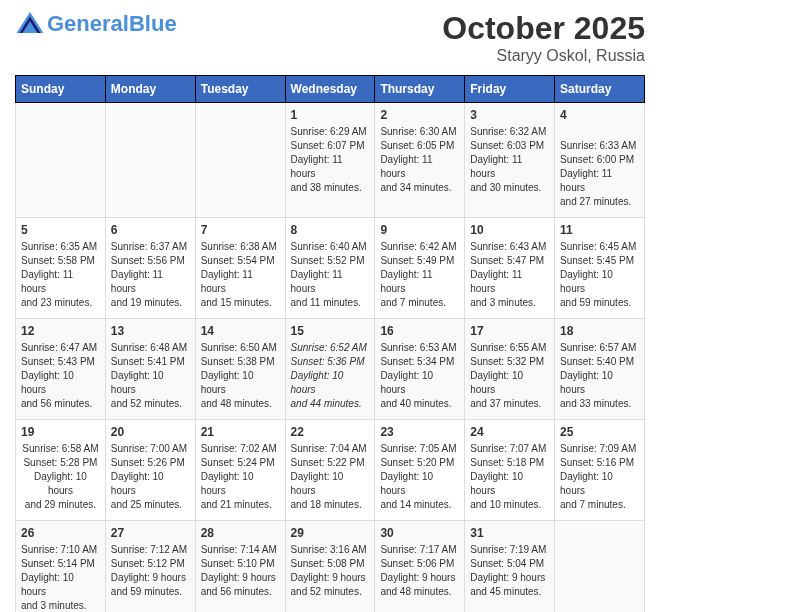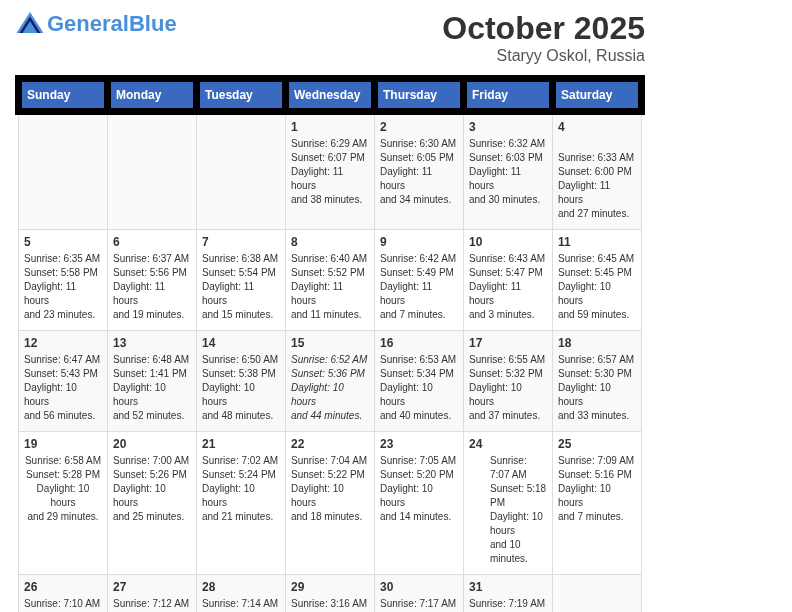--- a/index.html
+++ b/index.html
@@ -54,21 +54,21 @@
       width: 100%;
       border-collapse: collapse;
     }
     thead tr th {
       background-color: #3a6abf;
       color: #fff;
       font-size: 12px;
       font-weight: bold;
       padding: 6px 5px;
       text-align: left;
-      border: 7px solid #000000;
+      border: 1px solid #000000;
     }
     tbody tr {
       border: 1px solid #ccc;
     }
     tbody tr:nth-child(odd) {
       background-color: #f9f9f9;
     }
     tbody tr:nth-child(even) {
       background-color: #fff;
     }
@@ -217,21 +217,21 @@
           <td>
             <div class="day-number">12</div>
             <div class="cell-info" style="white-space: pre-line;">Sunrise: 6:47 AM
 Sunset: 5:43 PM
 Daylight: 10 hours
 and 56 minutes.</div>
           </td>
           <td>
             <div class="day-number">13</div>
             <div class="cell-info" style="white-space: pre-line;">Sunrise: 6:48 AM
-Sunset: 1:41 PM
+Sunset: 5:41 PM
 Daylight: 10 hours
 and 52 minutes.</div>
           </td>
           <td>
             <div class="day-number">14</div>
             <div class="cell-info" style="white-space: pre-line;">Sunrise: 6:50 AM
 Sunset: 5:38 PM
 Daylight: 10 hours
 and 48 minutes.</div>
           </td>
@@ -252,21 +252,21 @@
           <td>
             <div class="day-number">17</div>
             <div class="cell-info" style="white-space: pre-line;">Sunrise: 6:55 AM
 Sunset: 5:32 PM
 Daylight: 10 hours
 and 37 minutes.</div>
           </td>
           <td>
             <div class="day-number">18</div>
             <div class="cell-info" style="white-space: pre-line;">Sunrise: 6:57 AM
-Sunset: 5:30 PM
+Sunset: 5:40 PM
 Daylight: 10 hours
 and 33 minutes.</div>
           </td>
         </tr>
         <tr>
           <td>
             <div class="day-number">19</div>
             <div class="cell-info" style="white-space: pre-line; text-align: center;">Sunrise: 6:58 AM
 Sunset: 5:28 PM
 Daylight: 10 hours
@@ -295,21 +295,21 @@
           </td>
           <td>
             <div class="day-number">23</div>
             <div class="cell-info" style="white-space: pre-line;">Sunrise: 7:05 AM
 Sunset: 5:20 PM
 Daylight: 10 hours
 and 14 minutes.</div>
           </td>
           <td>
             <div class="day-number">24</div>
-            <div class="cell-info" style="white-space: pre-line; margin-left: 21px;">Sunrise: 7:07 AM
+            <div class="cell-info" style="white-space: pre-line;">Sunrise: 7:07 AM
 Sunset: 5:18 PM
 Daylight: 10 hours
 and 10 minutes.</div>
           </td>
           <td>
             <div class="day-number">25</div>
             <div class="cell-info" style="white-space: pre-line;">Sunrise: 7:09 AM
 Sunset: 5:16 PM
 Daylight: 10 hours
 and 7 minutes.</div>

